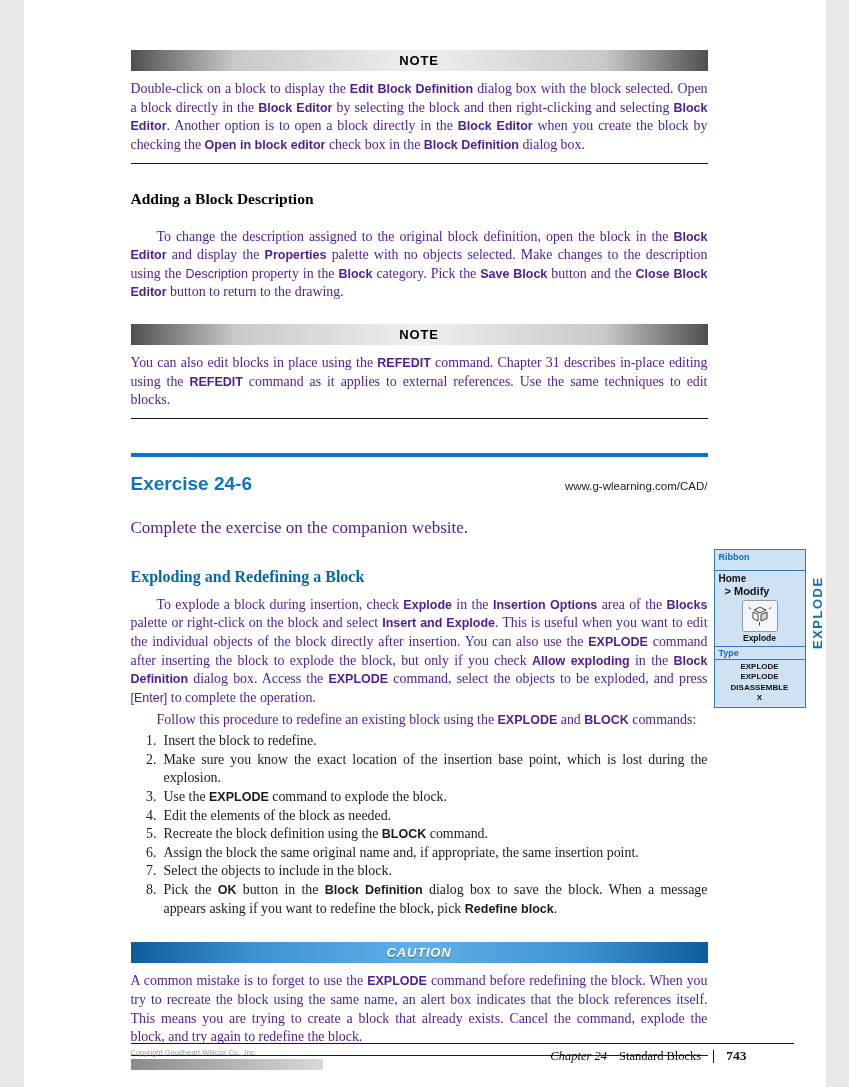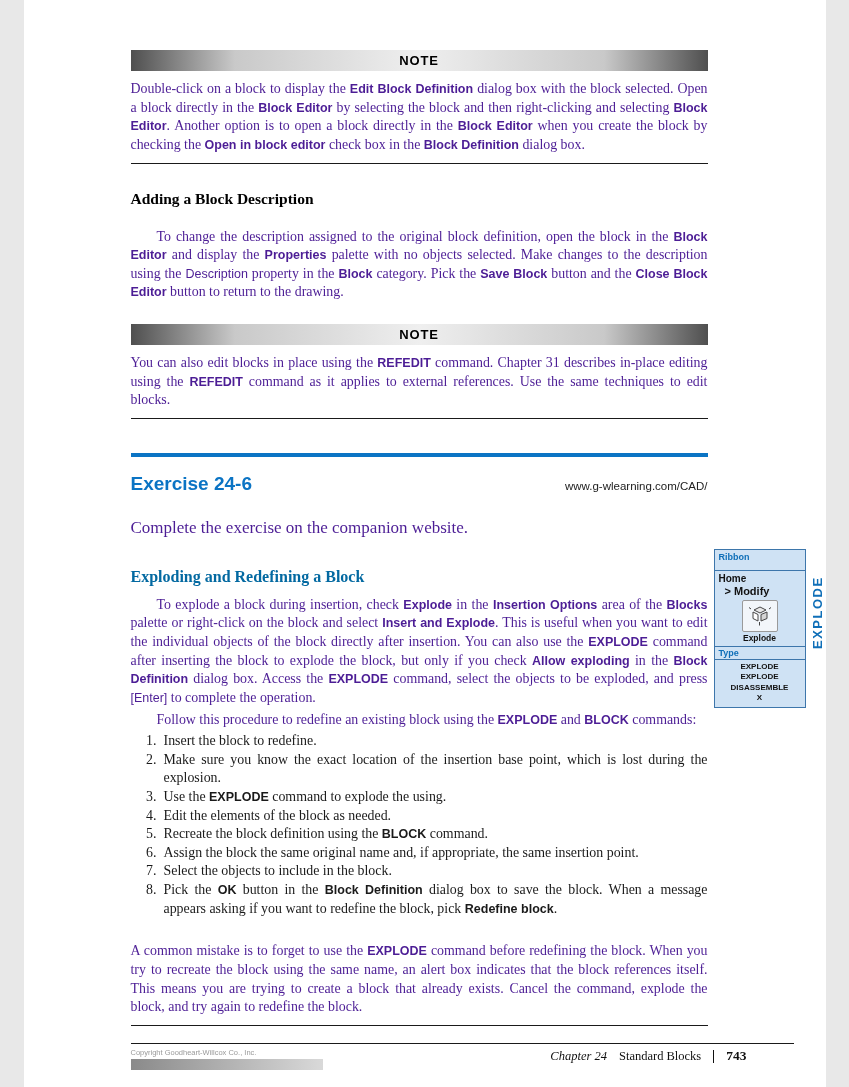--- a/index.html
+++ b/index.html
@@ -142,21 +142,21 @@
         <div class="list-item">
           <span class="num">1.</span>
           <span class="li-text"><span>Insert the block to redefine.</span></span>
         </div>
         <div class="list-item">
           <span class="num">2.</span>
           <span class="li-text"><span>Make sure you know the exact location of the insertion base point, which is lost during the explosion.</span></span>
         </div>
         <div class="list-item">
           <span class="num">3.</span>
-          <span class="li-text"><span>Use the </span><span class="run-b">EXPLODE</span><span> command to explode the using.</span></span>
+          <span class="li-text"><span>Use the </span><span class="run-b">EXPLODE</span><span> command to explode the block.</span></span>
         </div>
         <div class="list-item">
           <span class="num">4.</span>
           <span class="li-text"><span>Edit the elements of the block as needed.</span></span>
         </div>
         <div class="list-item">
           <span class="num">5.</span>
           <span class="li-text"><span>Recreate the block definition using the </span><span class="run-b">BLOCK</span><span> command.</span></span>
         </div>
         <div class="list-item">
@@ -168,20 +168,23 @@
           <span class="li-text"><span>Select the objects to include in the block.</span></span>
         </div>
         <div class="list-item">
           <span class="num">8.</span>
           <span class="li-text"><span>Pick the </span><span class="run-b">OK</span><span> button in the </span><span class="run-b">Block Definition</span><span> dialog box to save the block. When a message appears asking if you want to redefine the block, pick </span><span class="run-b">Redefine block</span><span>.</span></span>
         </div>
       </div>
     </div>
 
     <div class="caution-block">
+      <div class="banner banner-caution">
+        <span>CAUTION</span>
+      </div>
       <div class="body-text"><span>A common mistake is to forget to use the </span><span class="run-b">EXPLODE</span><span> command before redefining the block. When you try to recreate the block using the same name, an alert box indicates that the block references itself. This means you are trying to create a block that already exists. Cancel the command, explode the block, and try again to redefine the block.</span></div>
       <div class="rule"></div>
     </div>
 
   </div>
 
   <div class="ribbon-box">
     <div class="rb-header">Ribbon</div>
     <div class="rb-tab">Home</div>
     <div class="rb-panel">&gt; Modify</div>

